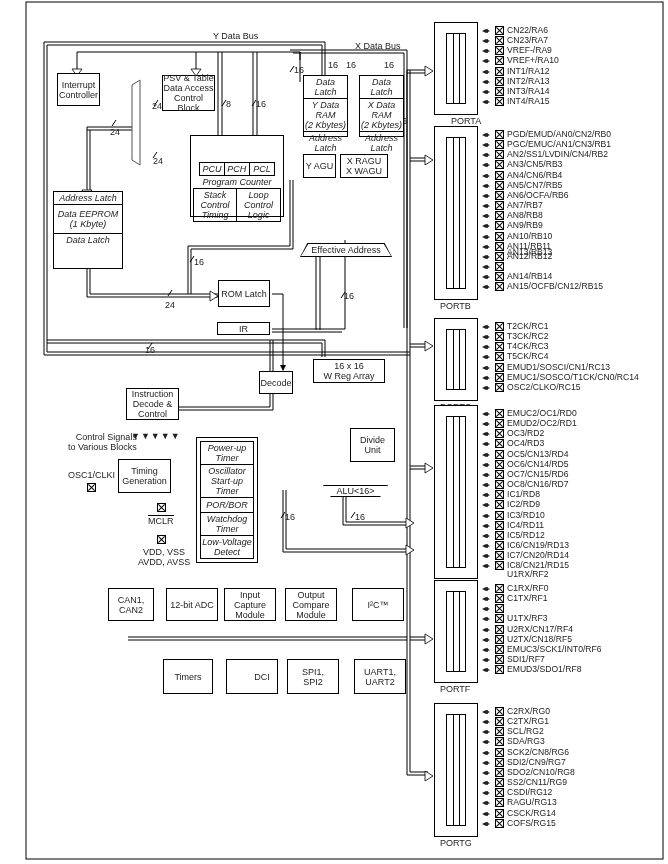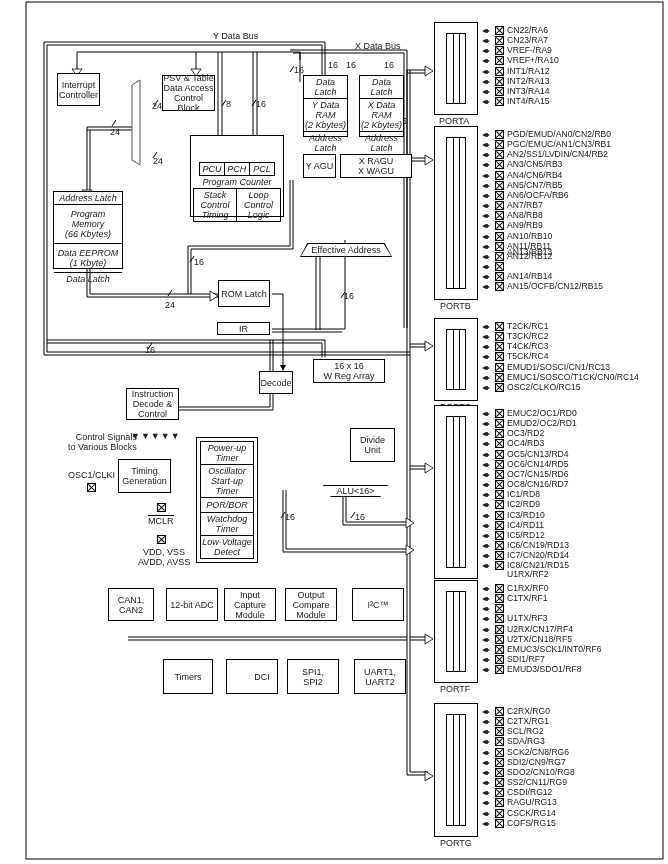--- a/index.html
+++ b/index.html
@@ -178,22 +178,20 @@
       <div class="cell" style="border-right:1px solid #000;border-bottom:none">Stack
 Control
 Timing</div>
       <div class="cell" style="border-bottom:none">Loop
 Control
 Logic</div>
     </div>
   </div>
   <div class="stack" style="left:53px;top:191px;width:70px;height:78px">
     <div class="cell">Address Latch</div>
-    <div class="cell" style="padding:4px 0">Program Memory
-(66 Kbytes)</div>
     <div class="cell" style="padding:4px 0">Data EEPROM
 (1 Kbyte)</div>
     <div class="cell">Data Latch</div>
   </div>
   <div class="stack" style="left:303px;top:75px;width:45px;height:62px">
     <div class="cell">Data Latch</div>
     <div class="cell">Y Data
 RAM
 (2 Kbytes)</div>
     <div class="cell">Address
@@ -201,21 +199,21 @@
   </div>
   <div class="stack" style="left:359px;top:75px;width:45px;height:62px">
     <div class="cell">Data Latch</div>
     <div class="cell">X Data
 RAM
 (2 Kbytes)</div>
     <div class="cell">Address
 Latch</div>
   </div>
   <div class="box" style="left:303px;top:154px;width:33px;height:24px">Y AGU</div>
-  <div class="box" style="left:340px;top:154px;width:72px;height:24px">X RAGU
+  <div class="box" style="left:340px;top:154px;width:48px;height:24px">X RAGU
 X WAGU</div>
   <div class="box" style="left:300px;top:243px;width:92px;height:14px;border:none;clip-path:polygon(8% 0,92% 0,100% 100%,0 100%);background:#000">Effective Address</div>
   <div class="box" style="left:301px;top:244px;width:90px;height:12px;border:none;clip-path:polygon(8% 0,92% 0,100% 100%,0 100%);background:#fff">Effective Address</div>
   <div class="box" style="left:218px;top:280px;width:52px;height:27px">ROM Latch</div>
   <div class="box" style="left:217px;top:322px;width:53px;height:13px">IR</div>
   <div class="box" style="left:259px;top:371px;width:34px;height:23px">Decode</div>
   <div class="box" style="left:313px;top:359px;width:72px;height:24px">16 x 16
 W Reg Array</div>
   <div class="box" style="left:126px;top:388px;width:53px;height:32px">Instruction
 Decode &amp;
@@ -265,21 +263,21 @@
     <div class="box" style="left: 352px; top: 588px; width: 52px; height: 33px;">I²C™</div>
     <div class="box" style="left: 163px; top: 659px; width: 50px; height: 35px;">Timers</div>
     <div class="box" style="left: 226px; top: 659px; width: 52px; height: 35px; padding-left: 20px;">DCI</div>
     <div class="box" style="left: 287px; top: 659px; width: 52px; height: 35px;">SPI1,
 SPI2</div>
     <div class="box" style="left: 354px; top: 659px; width: 52px; height: 35px;">UART1,
 UART2</div>
     <div class="port" style="left: 434px; top: 22px; width: 44px; height: 93.2px;">
       <div class="port-inner"></div>
     </div>
-    <div class="port-name" style="left: 439px; top: 116.2px;">PORTA</div>
+    <div class="port-name" style="left: 451px; top: 116.2px;">PORTA</div>
     <div class="pinarrow" style="left: 482px; top: 26px;">◂◂▸</div>
     <div class="pin-x" style="left: 495px; top: 26px;"></div>
     <div class="pin-label" style="left: 507px; top: 26px;">CN22/RA6</div>
     <div class="pinarrow" style="left: 482px; top: 36.15px;">◂◂▸</div>
     <div class="pin-x" style="left: 495px; top: 36.15px;"></div>
     <div class="pin-label" style="left: 507px; top: 36.15px;">CN23/RA7</div>
     <div class="pinarrow" style="left: 482px; top: 46.3px;">◂◂▸</div>
     <div class="pin-x" style="left: 495px; top: 46.3px;"></div>
     <div class="pin-label" style="left: 507px; top: 46.3px;">VREF-/RA9</div>
     <div class="pinarrow" style="left: 482px; top: 56.45px;">◂◂▸</div>

